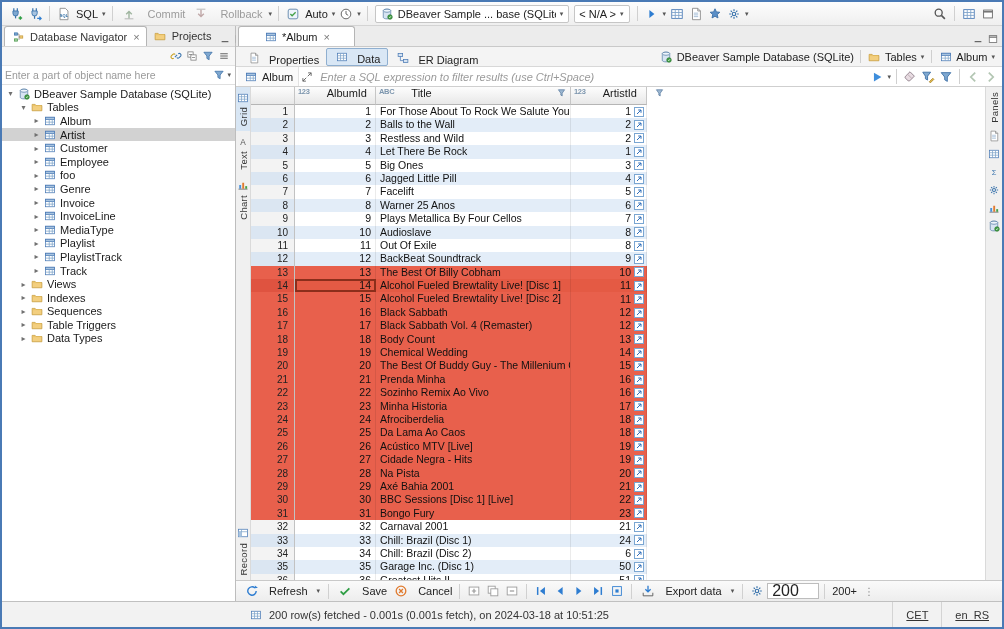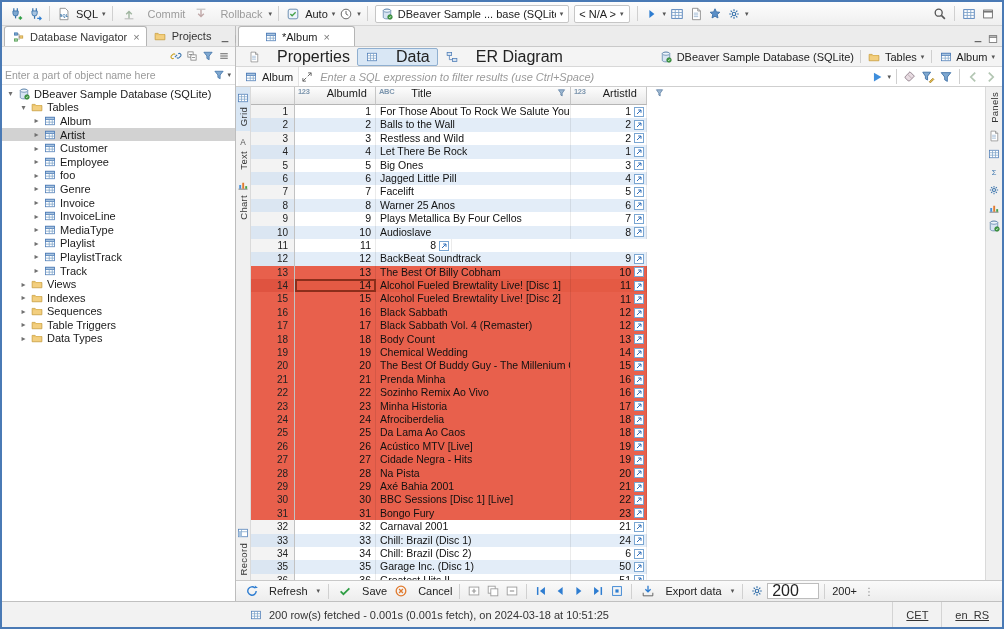--- a/index.html
+++ b/index.html
@@ -46,21 +46,21 @@
   .titem .ticon{width:13px;height:12px;flex:0 0 auto;}
   .titem .ticon svg{width:12px;height:12px;display:block;}
   .titem.selected{background:#d2d2d2;}
 
   
   .main{flex:1;display:flex;flex-direction:column;min-width:0;min-height:0;background:#fff;}
   .editor-tabs{height:21px;flex:0 0 auto;background:#ececec;border-bottom:1px solid #c9c9c9;display:flex;align-items:flex-end;padding:0 2px;}
   .etab{display:flex;align-items:center;gap:4px;height:20px;padding:0 24px;font-size:11px;color:#222;}
   .etab.active{background:#fff;border:1px solid #b5b5b5;border-bottom:none;border-radius:3px 3px 0 0;}
   .subtabs{height:20px;flex:0 0 auto;background:#f4f4f4;border-bottom:1px solid #d8d8d8;display:flex;align-items:center;padding:0 3px;}
-  .stab{display:flex;align-items:center;gap:16px;height:18px;padding:0 7px;font-size:16px;color:#222;white-space:nowrap;}
+  .stab{display:flex;align-items:flex-end;gap:8px;height:18px;padding:0 7px;font-size:11px;color:#222;white-space:nowrap;}
   .stab.active{background:#d9e7f5;border:1px solid #8fafd0;border-radius:2px;}
   .bc-right{margin-left:auto;display:flex;align-items:center;gap:2px;padding-right:3px;}
   .bc-item{display:flex;align-items:center;gap:3px;font-size:11px;color:#222;white-space:nowrap;}
   .bc-sep{width:1px;height:13px;background:#cfcfcf;margin:0 4px;}
 
   .filterbar{height:20px;flex:0 0 auto;display:flex;align-items:center;background:#fff;border-bottom:1px solid #cfcfcf;padding:0 2px;}
   .fb-table{display:flex;align-items:center;gap:4px;font-size:11px;color:#222;padding:0 5px;border-right:1px solid #e2e2e2;height:100%;background:#fafafa;white-space:nowrap;}
   .fb-input{flex:1;border:none;outline:none;font-size:11px;padding:0 6px;color:#333;min-width:0;}
   .fb-input::placeholder{color:#9a9a9a;font-style:italic;}
 
@@ -900,20 +900,21 @@
                     <svg viewBox="0 0 10 10">
                       <rect x="0.5" y="0.5" width="9" height="9" fill="#ffffff" stroke="#7aa6d2"></rect>
                       <path d="M3 7L7 3M4.2 3H7v2.8" fill="none" stroke="#2f6fba"></path>
                     </svg>
                   </span>
                 </div>
               </div>
               <div class="grid-row">
                 <div class="cell rownum">11</div>
                 <div class="cell c-id">11</div>
+                <div class="cell c-title">Out Of Exile</div>
                 <div class="cell c-artist">
                   <span class="num">8</span>
                   <span class="linkicon">
                     <svg viewBox="0 0 10 10">
                       <rect x="0.5" y="0.5" width="9" height="9" fill="#ffffff" stroke="#7aa6d2"></rect>
                       <path d="M3 7L7 3M4.2 3H7v2.8" fill="none" stroke="#2f6fba"></path>
                     </svg>
                   </span>
                 </div>
               </div>

